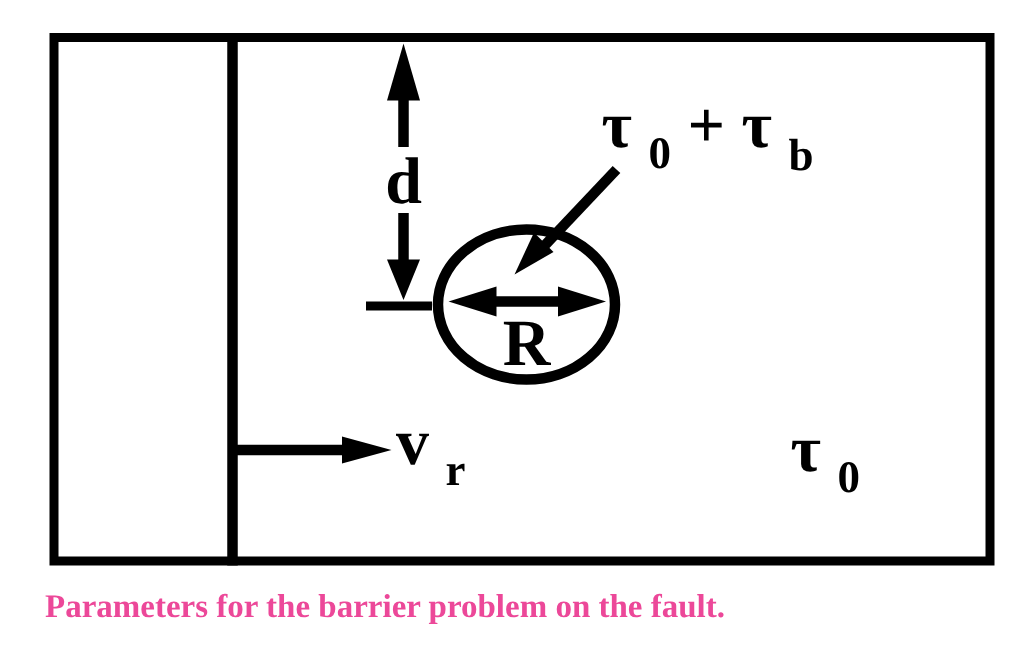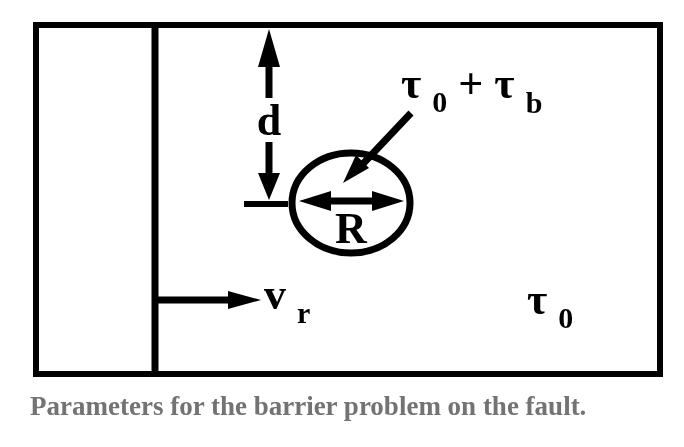--- a/index.html
+++ b/index.html
@@ -31,22 +31,22 @@
     font-family: "Liberation Serif", "DejaVu Serif", serif;
     font-weight: bold;
     fill: #000000;
   }
   .caption {
     position: absolute;
     left: 30px;
     top: 391px;
     font-family: "Liberation Serif", "DejaVu Serif", serif;
     font-weight: bold;
-    font-size: 27px;
-    color: #737373;
+    font-size: 22px;
+    color: #ec4899;
     white-space: nowrap;
   }
 </style>
 </head>
 <body>
 
 <div class="stage">
 
   <svg class="diagram" width="684" height="447" viewBox="0 0 684 447">
 

